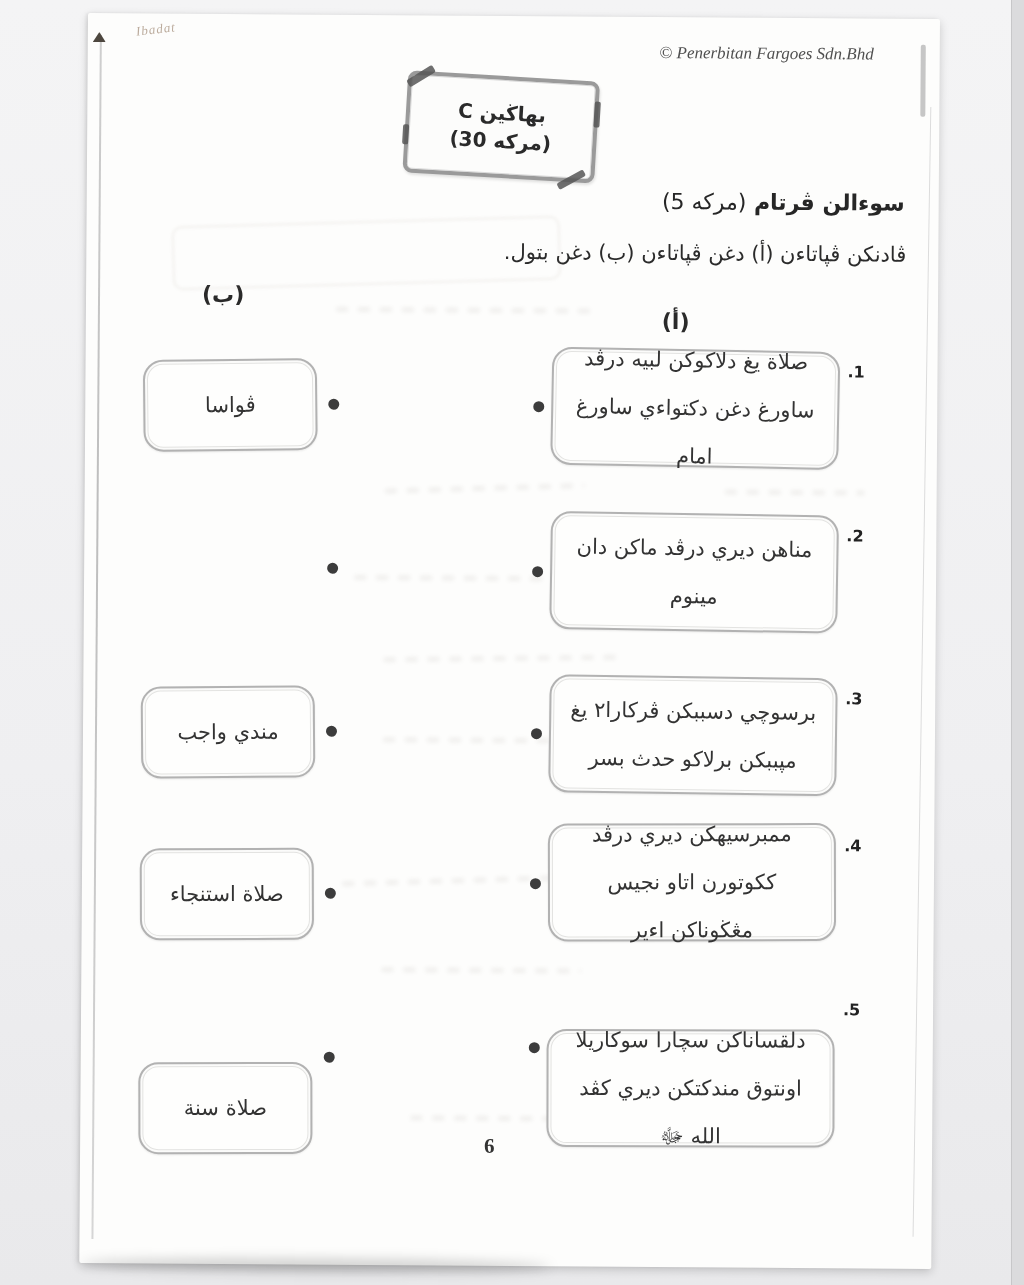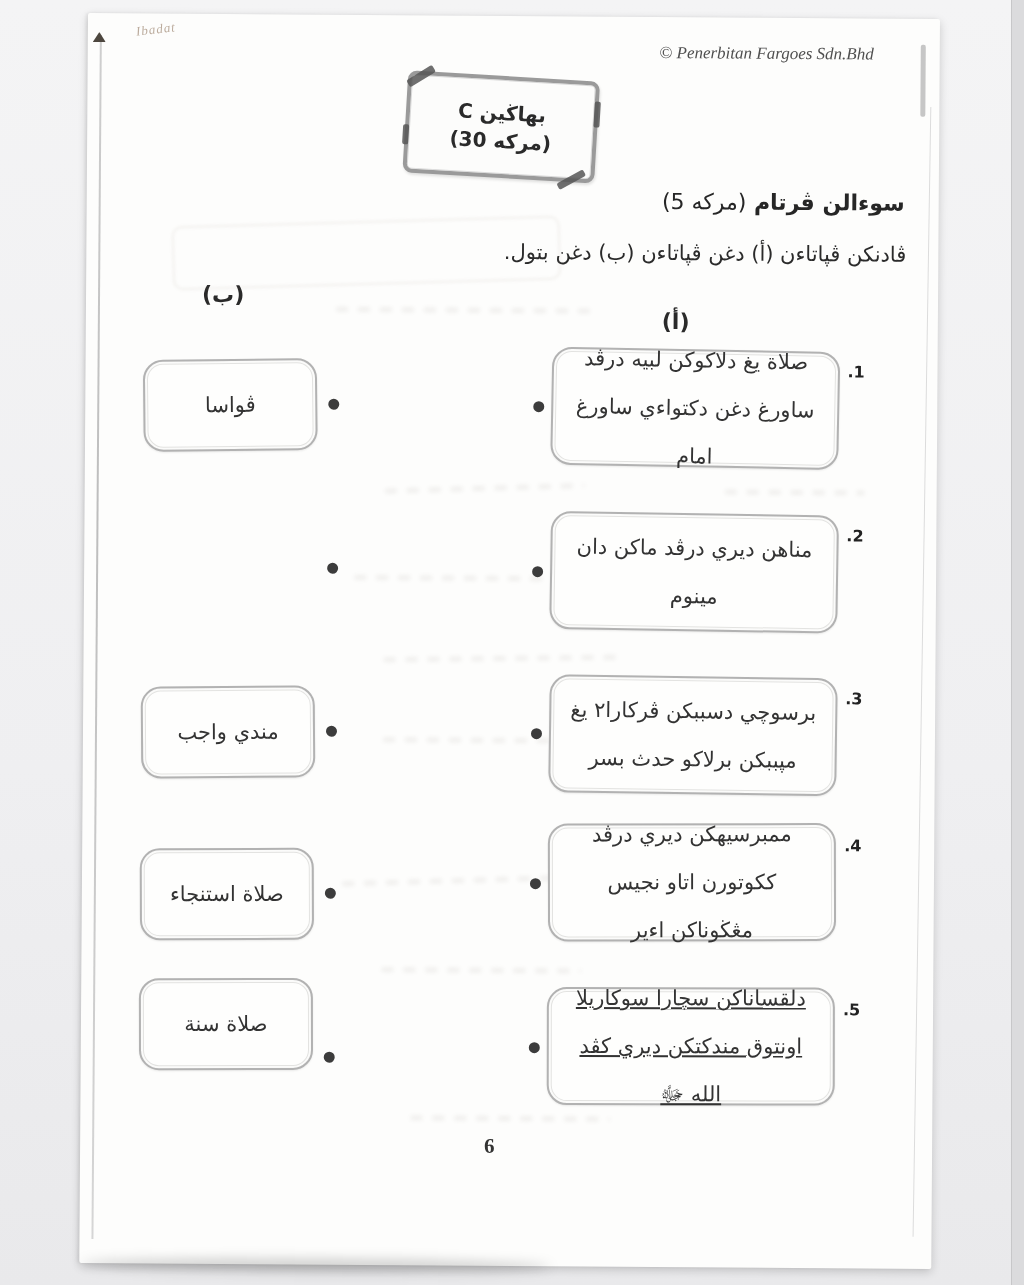--- a/index.html
+++ b/index.html
@@ -138,32 +138,32 @@
 
   <span class="item-no" style="top:671px;" dir="rtl">3.</span>
   <div class="mbox a" style="top:659px;transform:rotate(.4deg);">برسوچي دسببكن ڤركارا٢ يغ مڽببكن برلاكو حدث بسر</div>
   <div class="dot" style="left:448px;top:712px;"></div>
 
   <span class="item-no" style="top:818px;" dir="rtl">4.</span>
   <div class="mbox a" style="top:806px;transform:rotate(-.5deg);">ممبرسيهكن ديري درڤد ككوتورن اتاو نجيس مڠڬوناكن اءير</div>
   <div class="dot" style="left:448px;top:862px;"></div>
 
   <span class="item-no" style="top:982px;" dir="rtl">5.</span>
-  <div class="mbox a" style="top:970px;transform:rotate(-.3deg);text-decoration:underline;">دلقساناكن سچارا سوكاريلا اونتوق مندكتكن ديري كڤد الله ﷻ</div>
+  <div class="mbox a" style="top:1012px;transform:rotate(-.3deg);">دلقساناكن سچارا سوكاريلا اونتوق مندكتكن ديري كڤد الله ﷻ</div>
   <div class="dot" style="left:448px;top:1026px;"></div>
 
   <div class="mbox b" style="top:345px;transform:rotate(-1deg);">ڤواسا</div>
   <div class="dot" style="left:243px;top:384px;"></div>
 
   <div class="dot" style="left:243px;top:548px;"></div>
 
   <div class="mbox b" style="top:672px;transform:rotate(-.8deg);">مندي واجب</div>
   <div class="dot" style="left:243px;top:711px;"></div>
 
   <div class="mbox b" style="top:834px;transform:rotate(-.6deg);">صلاة استنجاء</div>
   <div class="dot" style="left:243px;top:873px;"></div>
 
-  <div class="mbox b" style="top:964px;transform:rotate(-.5deg);text-align:center;">صلاة سنة</div>
+  <div class="mbox b" style="top:1048px;transform:rotate(-.5deg);text-align:center;">صلاة سنة</div>
   <div class="dot" style="left:243px;top:1037px;"></div>
 
   <div class="page-number">6</div>
 
 </div>
 
 </body></html>

